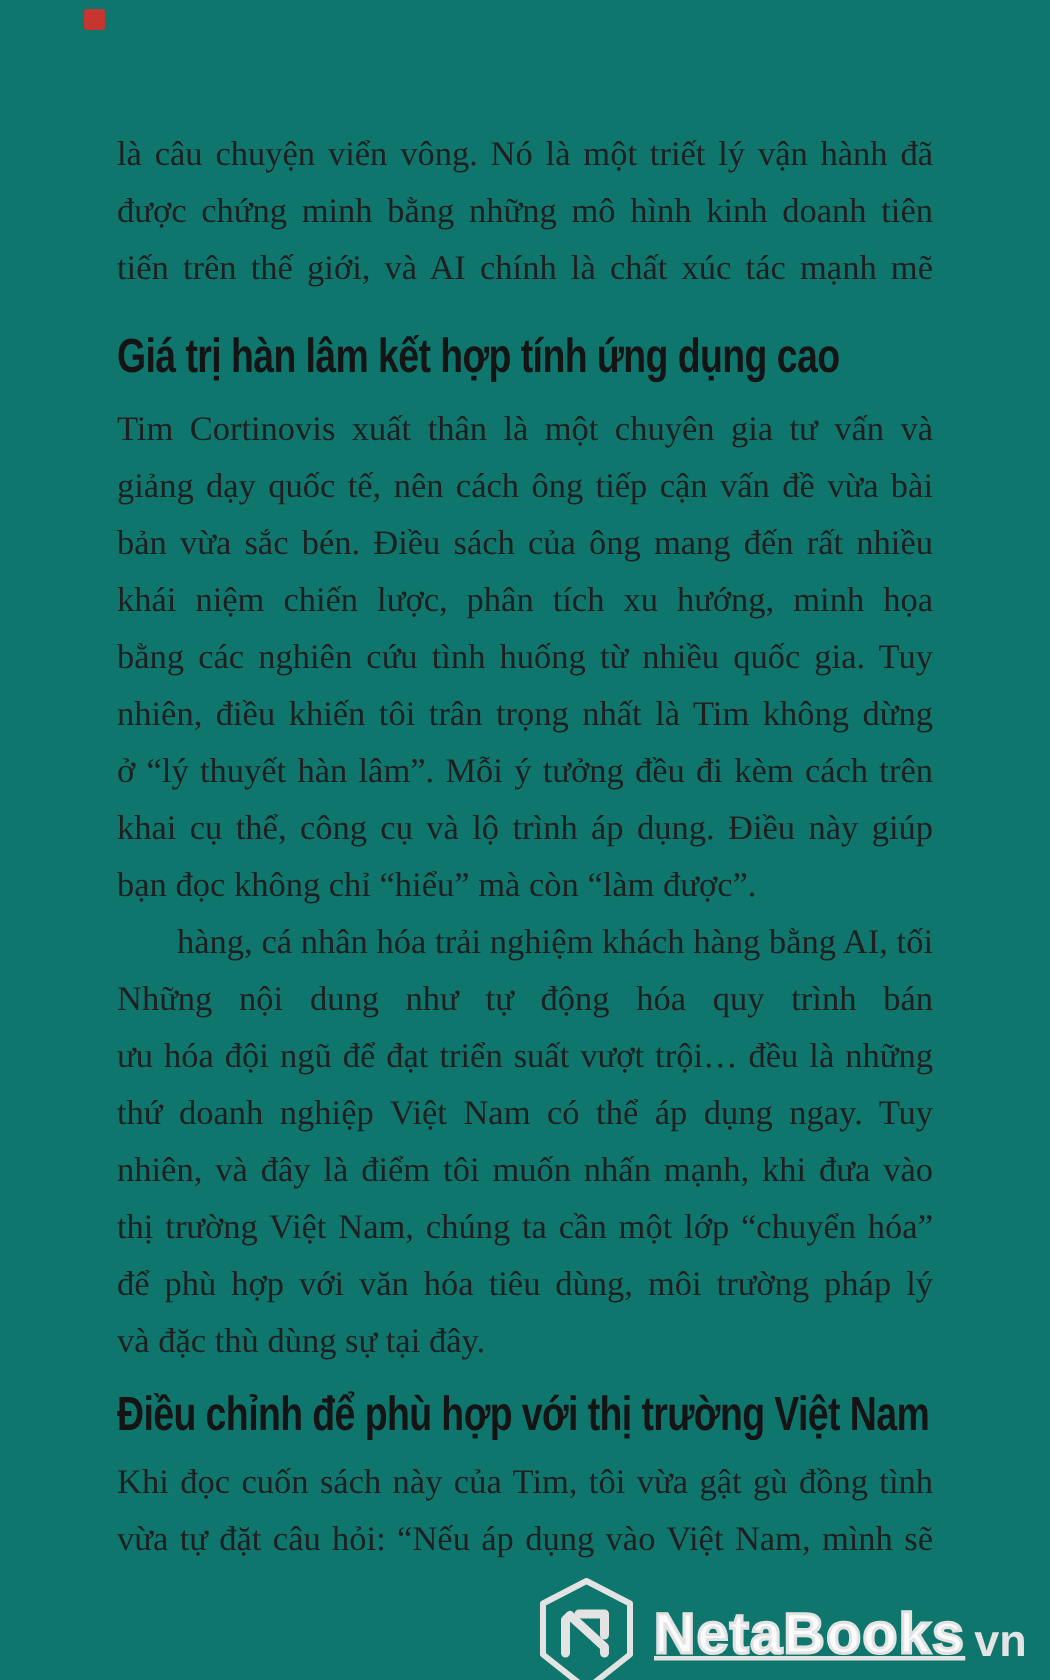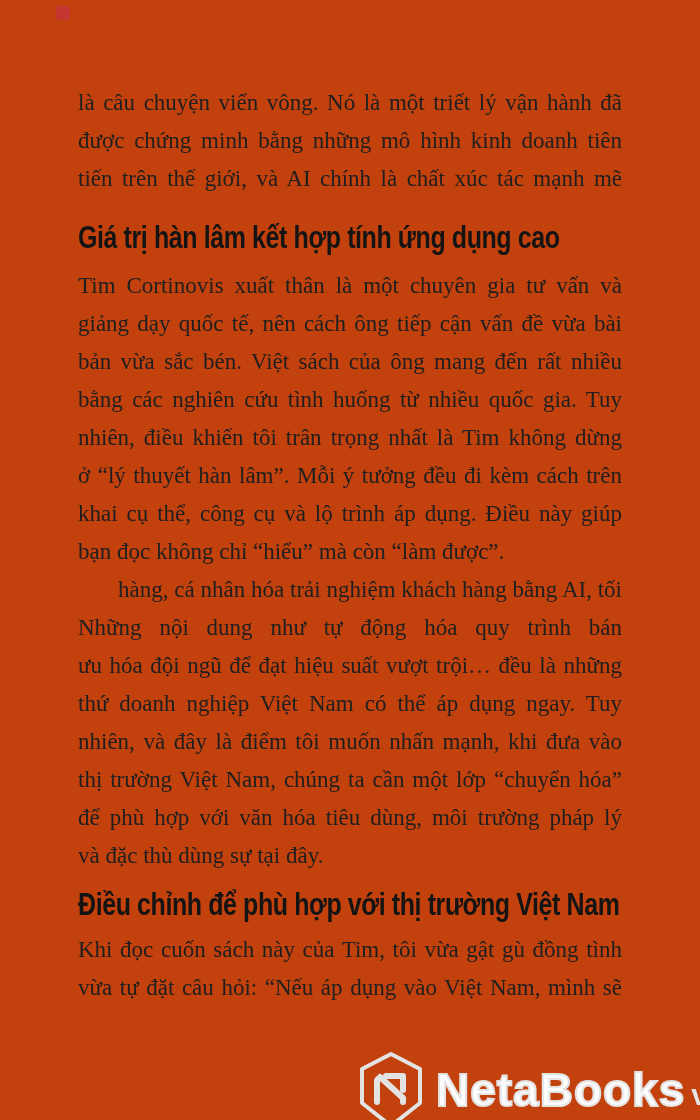--- a/index.html
+++ b/index.html
@@ -6,21 +6,21 @@
   body {
     width: 700px; height: 1120px;
     background: #ffffff;
     font-family: "Liberation Serif", "DejaVu Serif", serif;
     color: #1f1f1f;
     overflow: hidden;
   }
   .page {
     position: relative;
     width: 700px; height: 1120px;
-    background: #c2410c;
+    background: #0f766e;
     overflow: hidden;
   }
   .red-marker {
     position: absolute;
     left: 56px; top: 6px;
     width: 14px; height: 14px;
     background: #c53630;
     border-radius: 2px;
   }
   .content {
@@ -58,27 +58,28 @@
   }
   .watermark {
     position: absolute;
     left: 352px; top: 1050px;
     display: flex;
     align-items: center;
     font-family: "Liberation Sans", "DejaVu Sans", sans-serif;
   }
   .wm-logo { flex: 0 0 auto; }
   .wm-brand {
-    font-size: 46px;
+    font-size: 38px;
     font-weight: 700;
     letter-spacing: 1px;
     color: #fcfcfc;
     -webkit-text-stroke: 2px #e3e3e3;
     margin-left: 6px;
     white-space: nowrap;
+    text-decoration: underline;
   }
   .wm-tld {
     font-size: 30px;
     font-weight: 700;
     color: #e4e4e4;
     margin-left: 6px;
     padding-top: 10px;
     white-space: nowrap;
   }
 </style>
@@ -97,32 +98,33 @@
         <div class="line">tiến trên thế giới, và AI chính là chất xúc tác mạnh mẽ</div>
       </div>
 
     <div class="heading h1-block">
       <span class="squeeze">Giá trị hàn lâm kết hợp tính ứng dụng cao</span>
     </div>
 
     <div class="para">
         <div class="line">Tim Cortinovis xuất thân là một chuyên gia tư vấn và</div>
         <div class="line">giảng dạy quốc tế, nên cách ông tiếp cận vấn đề vừa bài</div>
-        <div class="line">bản vừa sắc bén. Việt sách của ông mang đến rất nhiều</div>
+        <div class="line">bản vừa sắc bén. Điều sách của ông mang đến rất nhiều</div>
+        <div class="line">khái niệm chiến lược, phân tích xu hướng, minh họa</div>
         <div class="line">bằng các nghiên cứu tình huống từ nhiều quốc gia. Tuy</div>
         <div class="line">nhiên, điều khiến tôi trân trọng nhất là Tim không dừng</div>
         <div class="line">ở “lý thuyết hàn lâm”. Mỗi ý tưởng đều đi kèm cách trên</div>
         <div class="line">khai cụ thể, công cụ và lộ trình áp dụng. Điều này giúp</div>
         <div class="line line-last">bạn đọc không chỉ “hiểu” mà còn “làm được”.</div>
       </div>
 
     <div class="para indent-first">
         <div class="line">hàng, cá nhân hóa trải nghiệm khách hàng bằng AI, tối</div>
         <div class="line">Những nội dung như tự động hóa quy trình bán</div>
-        <div class="line">ưu hóa đội ngũ để đạt hiệu suất vượt trội… đều là những</div>
+        <div class="line">ưu hóa đội ngũ để đạt triển suất vượt trội… đều là những</div>
         <div class="line">thứ doanh nghiệp Việt Nam có thể áp dụng ngay. Tuy</div>
         <div class="line">nhiên, và đây là điểm tôi muốn nhấn mạnh, khi đưa vào</div>
         <div class="line">thị trường Việt Nam, chúng ta cần một lớp “chuyển hóa”</div>
         <div class="line">để phù hợp với văn hóa tiêu dùng, môi trường pháp lý</div>
         <div class="line line-last">và đặc thù dùng sự tại đây.</div>
       </div>
 
     <div class="heading h2-block">
       <span class="squeeze">Điều chỉnh để phù hợp với thị trường Việt Nam</span>
     </div>

